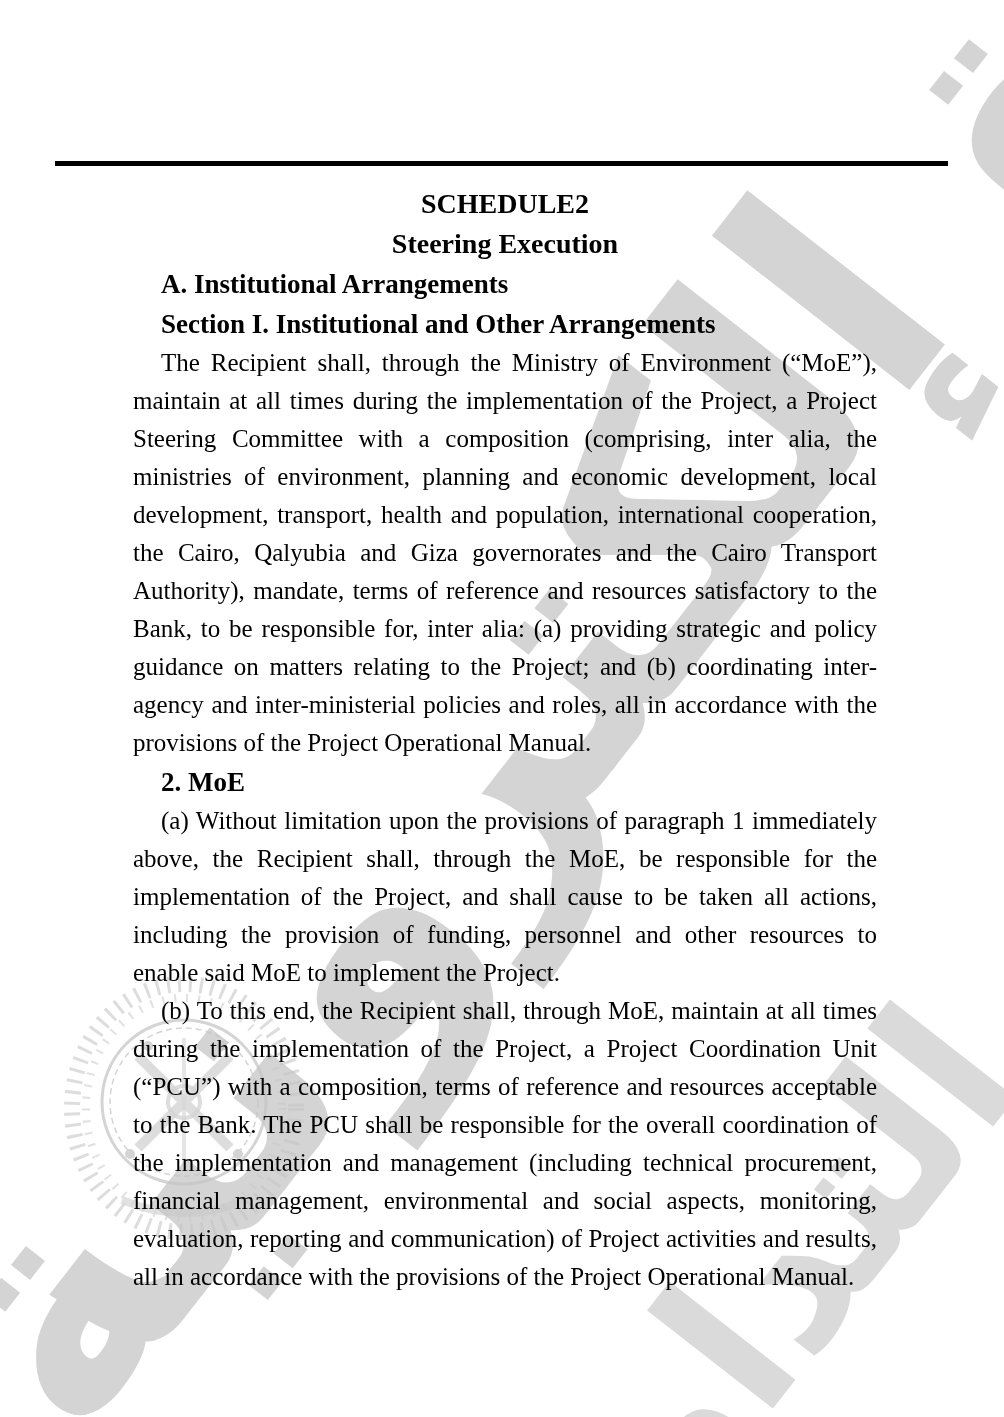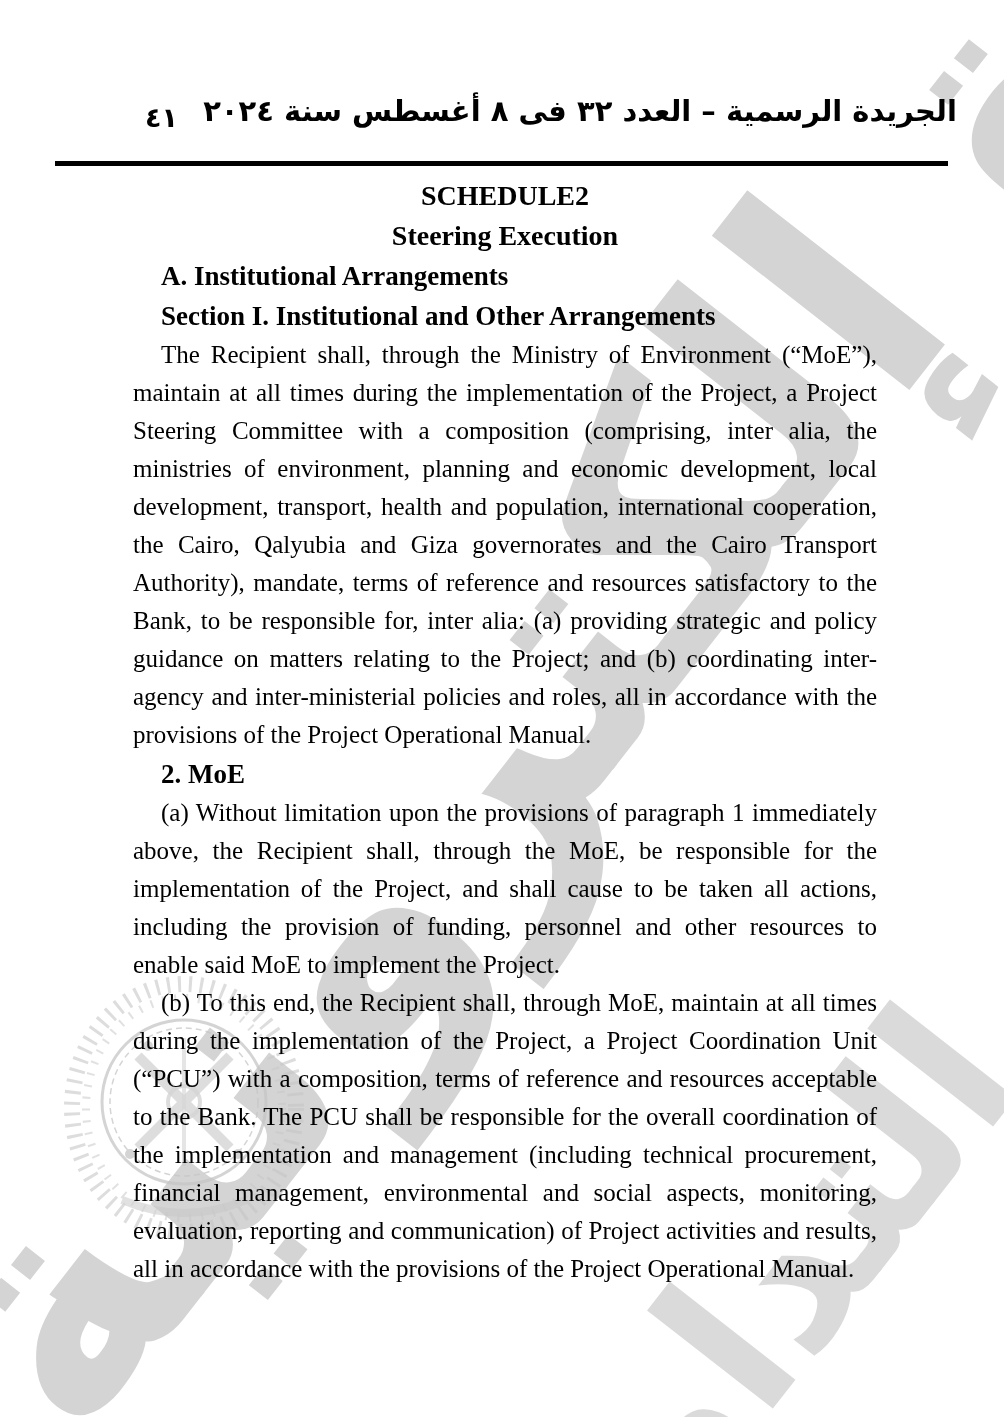--- a/index.html
+++ b/index.html
@@ -89,21 +89,21 @@
     left: 55px;
     right: 56px;
     height: 5px;
     background: #000;
     z-index: 1;
   }
 
   
   .content {
     position: absolute;
-    top: 176px;
+    top: 184px;
     left: 133px;
     width: 744px;
     z-index: 1;
     font-family: Liberation Serif, serif;
   }
   .doc-title, .doc-subtitle {
     text-align: center;
     font-weight: bold;
     font-size: 28px;
     line-height: 40px;
@@ -146,24 +146,20 @@
         <circle cx="78" cy="186" r="5" fill="#c6c6c6" stroke="none"></circle>
         <circle cx="186" cy="186" r="5" fill="#c6c6c6" stroke="none"></circle>
         <circle cx="96" cy="78" r="5" fill="#c6c6c6" stroke="none"></circle>
         <circle cx="170" cy="78" r="5" fill="#c6c6c6" stroke="none"></circle>
 
         <path d="M70 232 Q132 258 194 232" stroke-width="8" opacity="0.7"></path>
       </g>
     </svg>
   </div>
 
-  <header class="page-header">
-    <span class="page-number">٤١</span>
-    <span class="issue-line" dir="rtl">الجريدة الرسمية – العدد ٣٢ فى ٨ أغسطس سنة ٢٠٢٤</span>
-  </header>
   <div class="header-rule"></div>
 
   <main class="content">
     <h1 class="doc-title">SCHEDULE2</h1>
     <h2 class="doc-subtitle">Steering Execution</h2>
     <h3 class="section-heading">A. Institutional Arrangements</h3>
     <h3 class="section-heading">Section I. Institutional and Other Arrangements</h3>
     <p class="body-para">The Recipient shall, through the Ministry of Environment (“MoE”), maintain at all times during the implementation of the Project, a Project Steering Committee with a composition (comprising, inter alia, the ministries of environment, planning and economic development, local development, transport, health and population, international cooperation, the Cairo, Qalyubia and Giza governorates and the Cairo Transport Authority), mandate, terms of reference and resources satisfactory to the Bank, to be responsible for, inter alia: (a) providing strategic and policy guidance on matters relating to the Project; and (b) coordinating inter-agency and inter-ministerial policies and roles, all in accordance with the provisions of the Project Operational Manual.</p>
     <h3 class="section-heading">2. MoE</h3>
     <p class="body-para">(a) Without limitation upon the provisions of paragraph 1 immediately above, the Recipient shall, through the MoE, be responsible for the implementation of the Project, and shall cause to be taken all actions, including the provision of funding, personnel and other resources to enable said MoE to implement the Project.</p>

